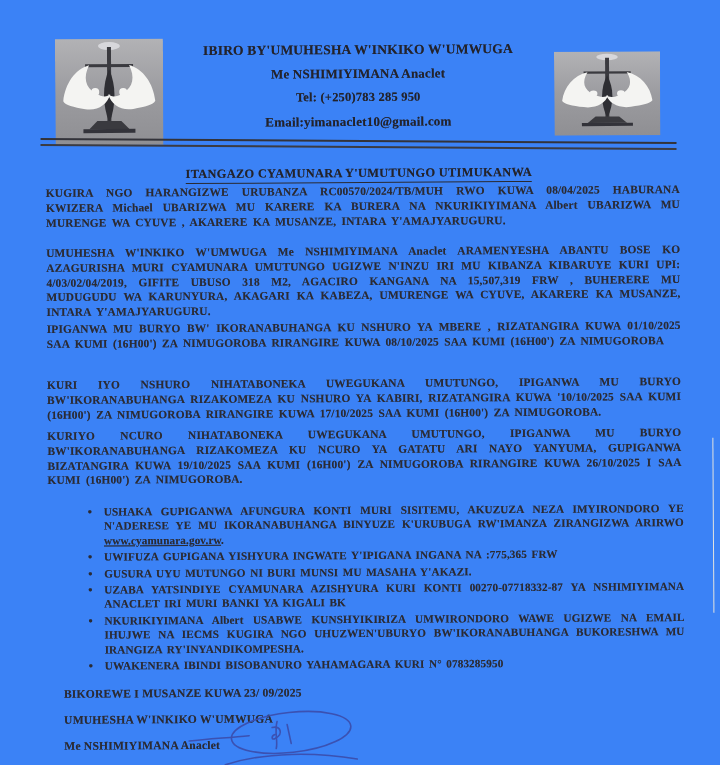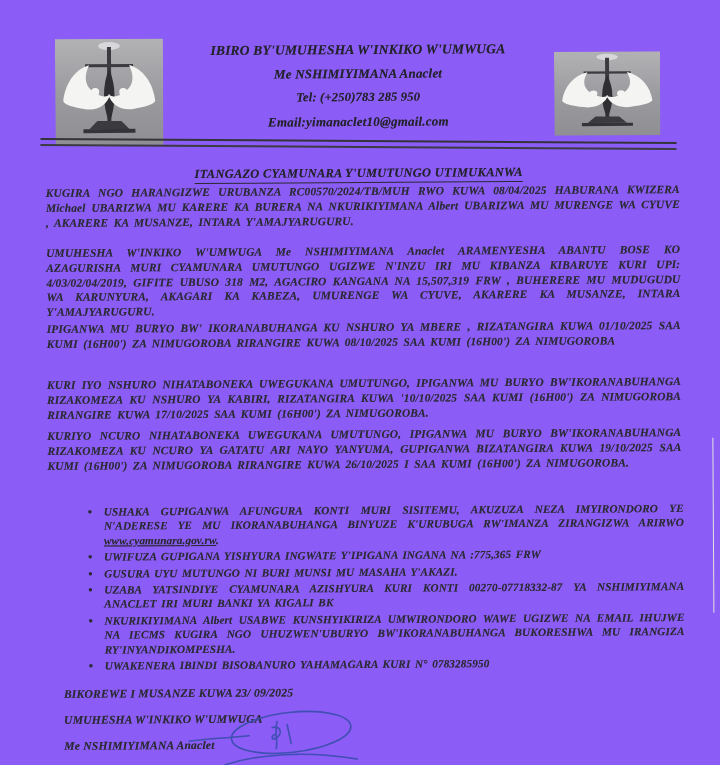--- a/index.html
+++ b/index.html
@@ -1,21 +1,20 @@
 <!DOCTYPE html>
 <html><head>
 <meta charset="utf-8">
 <style>
   html,body{margin:0;padding:0;background:#ffffff;}
   .page{
     position:relative;width:720px;height:765px;overflow:hidden;
-    background:#8b5cf6;
+    background:#3b82f6;
     font-family:"Liberation Serif","DejaVu Serif",serif;
     color:#28282f;
-    font-style:italic;
   }
   .scan{position:absolute;inset:0;transform:rotate(-0.35deg);}
   
   .logo{position:absolute;}
   .logo-left{left:57px;top:37px;width:108px;height:107px;}
   .logo-right{left:556px;top:53px;width:106px;height:84px;}
   .letterhead-text{
     position:absolute;left:150px;top:42px;width:420px;text-align:center;
     font-weight:bold;letter-spacing:.2px;color:#23232b;
     text-shadow:0 0 .4px rgba(35,35,45,.55);

